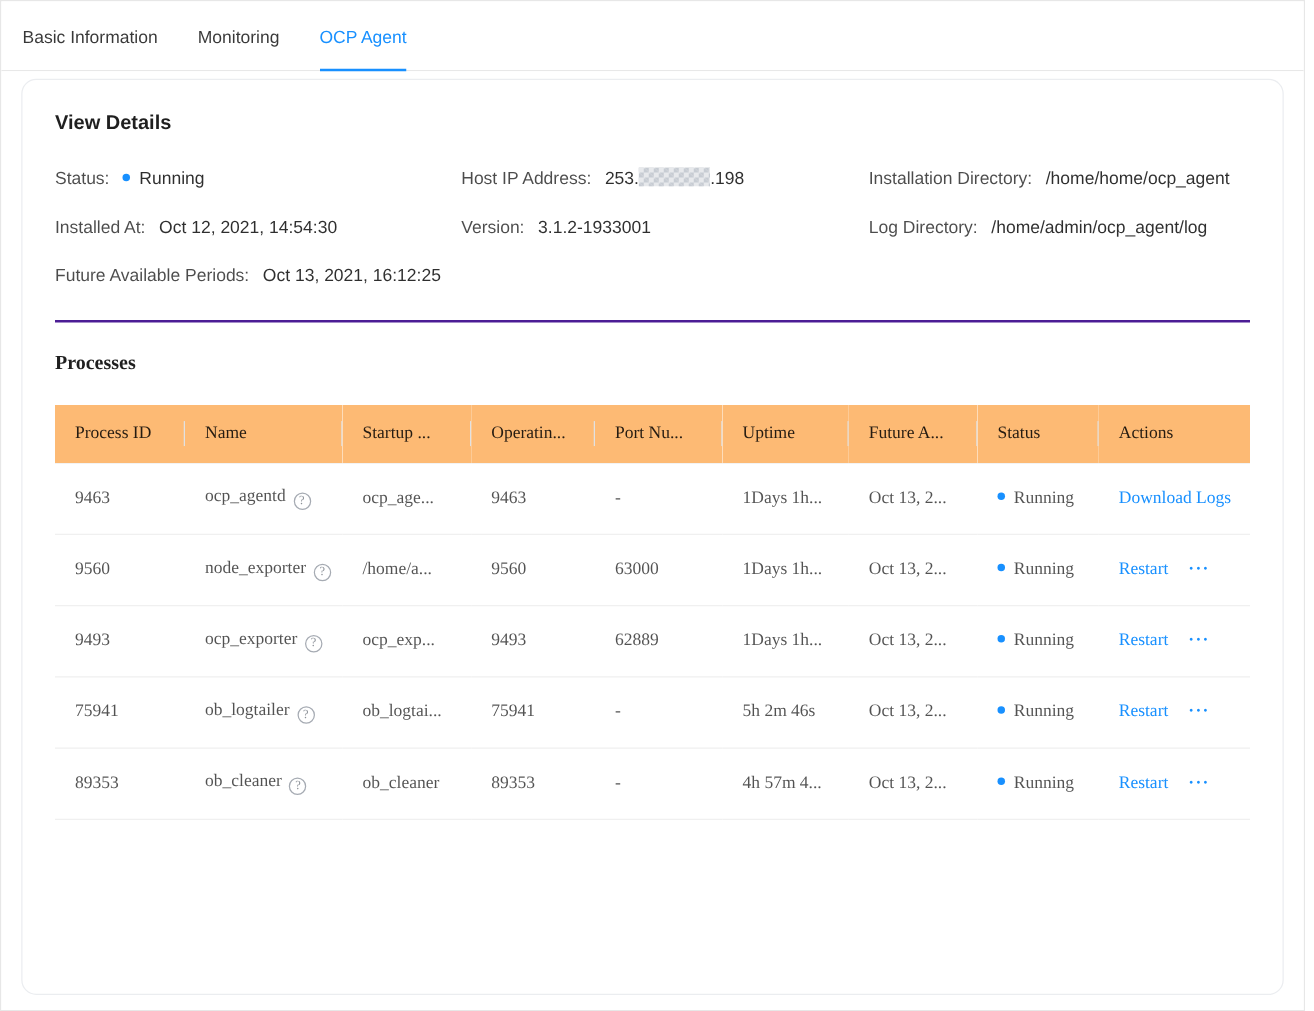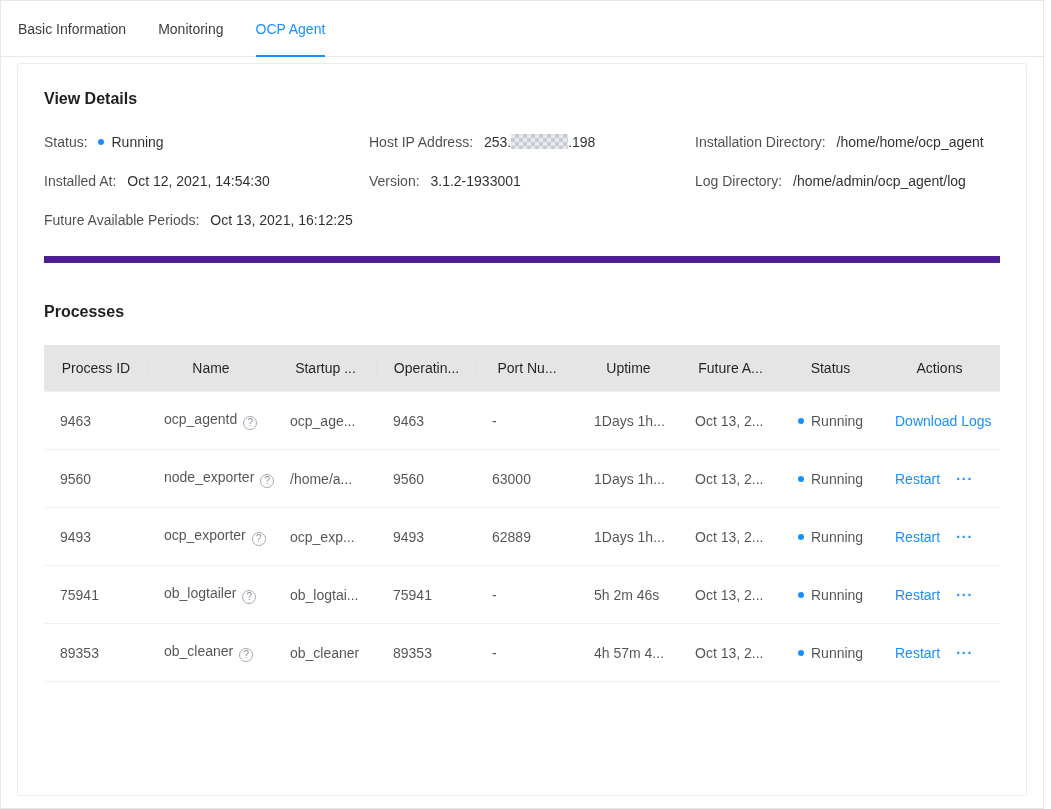--- a/index.html
+++ b/index.html
@@ -40,21 +40,21 @@
   }
   .tab.active{color:var(--accent);}
   .tab.active::after{
     content:"";position:absolute;left:0;right:0;bottom:-1px;height:2px;background:var(--accent);
   }
   
   .content{padding:6px 16px 14px 16px;background:#fff;}
   .card{
     background:#fff;
     border:1px solid #ebedf0;
-    border-radius:2px;
+    border-radius:12px;
     padding:26px 26px 0 26px;
     height:733px;
     overflow:hidden;
   }
   .section-title{
     font-size:16px;
     font-weight:bold;
     color:rgba(0,0,0,.88);
     margin-bottom:24px;
   }
@@ -76,32 +76,33 @@
   .mosaic{
     display:inline-block;width:57px;height:15px;vertical-align:-2px;
     background-image:
       linear-gradient(45deg,#c7ccd3 25%,transparent 25%,transparent 75%,#c7ccd3 75%),
       linear-gradient(45deg,#c7ccd3 25%,#e7e9ec 25%,#e7e9ec 75%,#c7ccd3 75%);
     background-size:8px 8px;
     background-position:0 0,4px 4px;
   }
   
   .processes{
-    border-top:7px solid #4c1d95;
-    padding-top:40px;
+    border-top:2px solid #4c1d95;
+    padding-top:24px;
+    font-family:Liberation Serif, serif;
   }
   .ptable{
     width:100%;
     border-collapse:collapse;
     table-layout:fixed;
     font-size:14px;
   }
   .ptable th{
-    background:#e5e5e5;
-    text-align:center;
+    background:#fdba74;
+    text-align:left;
     font-weight:500;
     color:rgba(0,0,0,.85);
     padding:15px 16px;
     white-space:nowrap;
     overflow:hidden;
     position:relative;
     border-bottom:1px solid #efefef;
   }
   .ptable th:not(:last-child)::after{
     content:"";position:absolute;right:0;top:50%;transform:translateY(-50%);

